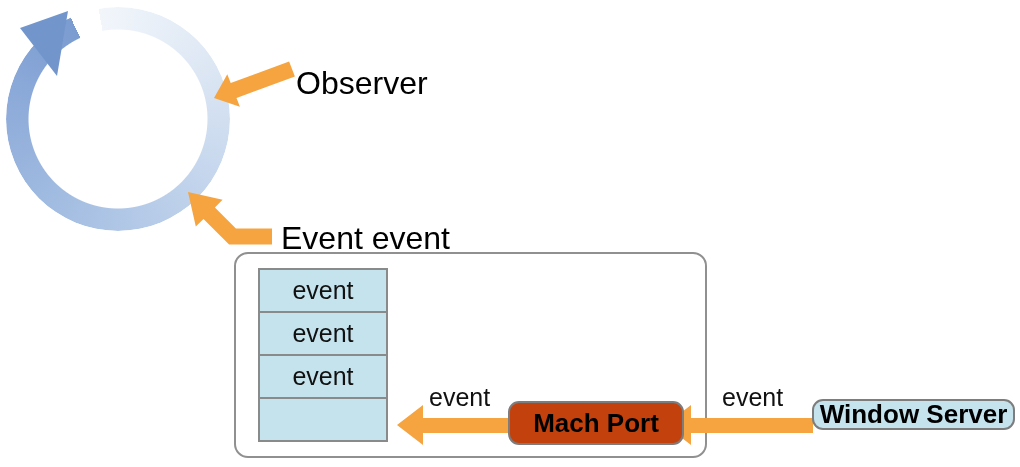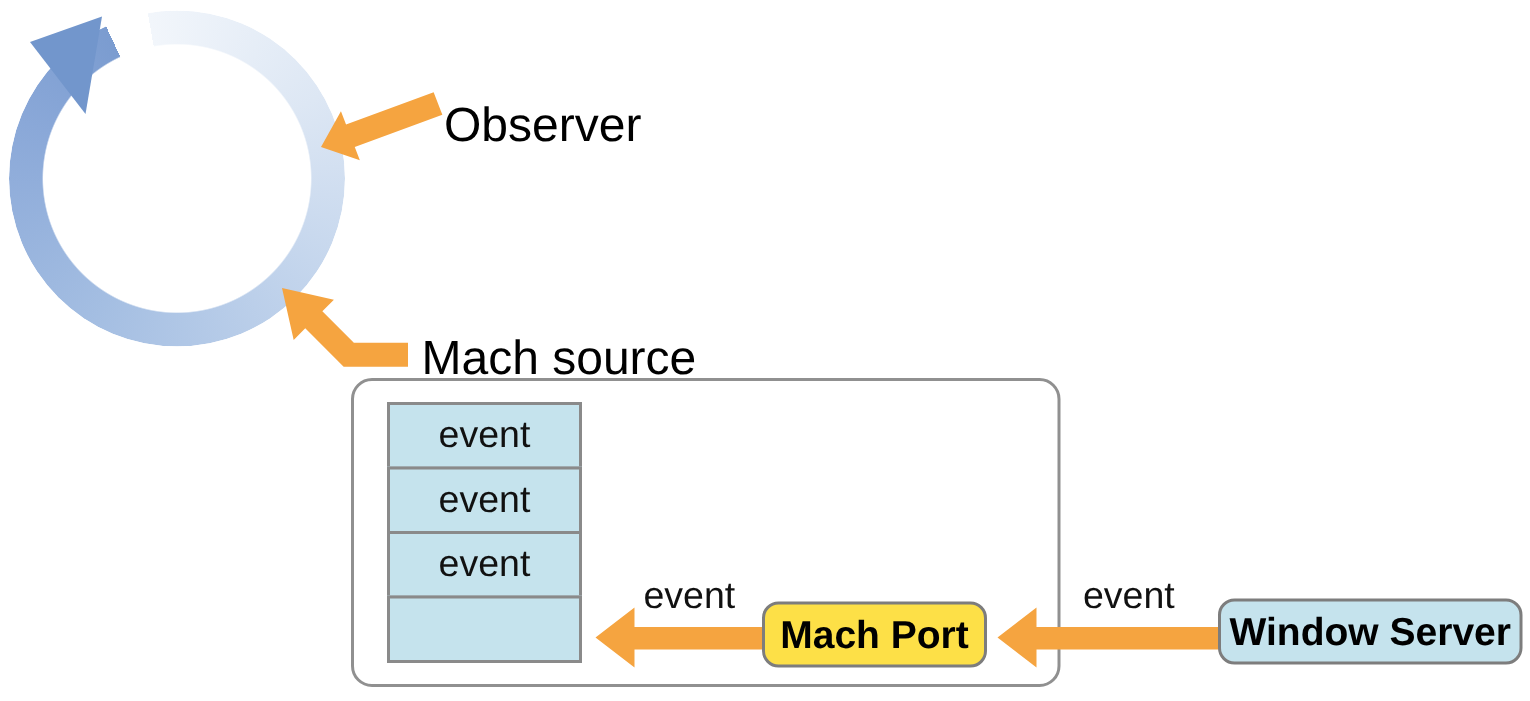--- a/index.html
+++ b/index.html
@@ -67,22 +67,22 @@
 
   
   .node-box {
     position: absolute;
     display: flex; align-items: center; justify-content: center;
     border: 2px solid #7d7d7d;
     border-radius: 11px;
     font-weight: bold; font-size: 26px;
     z-index: 6;
   }
-  .mach-port { left: 508px; top: 401px; width: 150px; height: 44px; background: #fde047; }
-  .window-server { left: 812px; top: 399px; width: 203px; height: 44px; background: #c5e3ed; }
+  .mach-port { left: 508px; top: 401px; width: 176px; height: 44px; background: #c2410c; }
+  .window-server { left: 812px; top: 399px; width: 203px; height: 31px; background: #c5e3ed; }
 
   .arrow-event-label { z-index: 7; }
   .event-label-left  { left: 429px; top: 384px; }
   .event-label-right { left: 722px; top: 384px; }
 
   
   .arrow-overlay {
     position: absolute; left: 0; top: 0;
     width: 1020px; height: 467px;
     z-index: 5;
@@ -92,21 +92,21 @@
 </head>
 <body>
 
 <div class="canvas">
 
   <div class="ring"></div>
 
 
   <div class="label bold-label observer-label">Observer</div>
 
-  <div class="label bold-label event-source-label">Mach source</div>
+  <div class="label bold-label event-source-label">Event event</div>
 
   <div class="queue-container"></div>
 
   <div class="event-stack">
     <div class="event-cell">event</div>
     <div class="event-cell">event</div>
     <div class="event-cell">event</div>
     <div class="event-cell"></div>
   </div>
 

